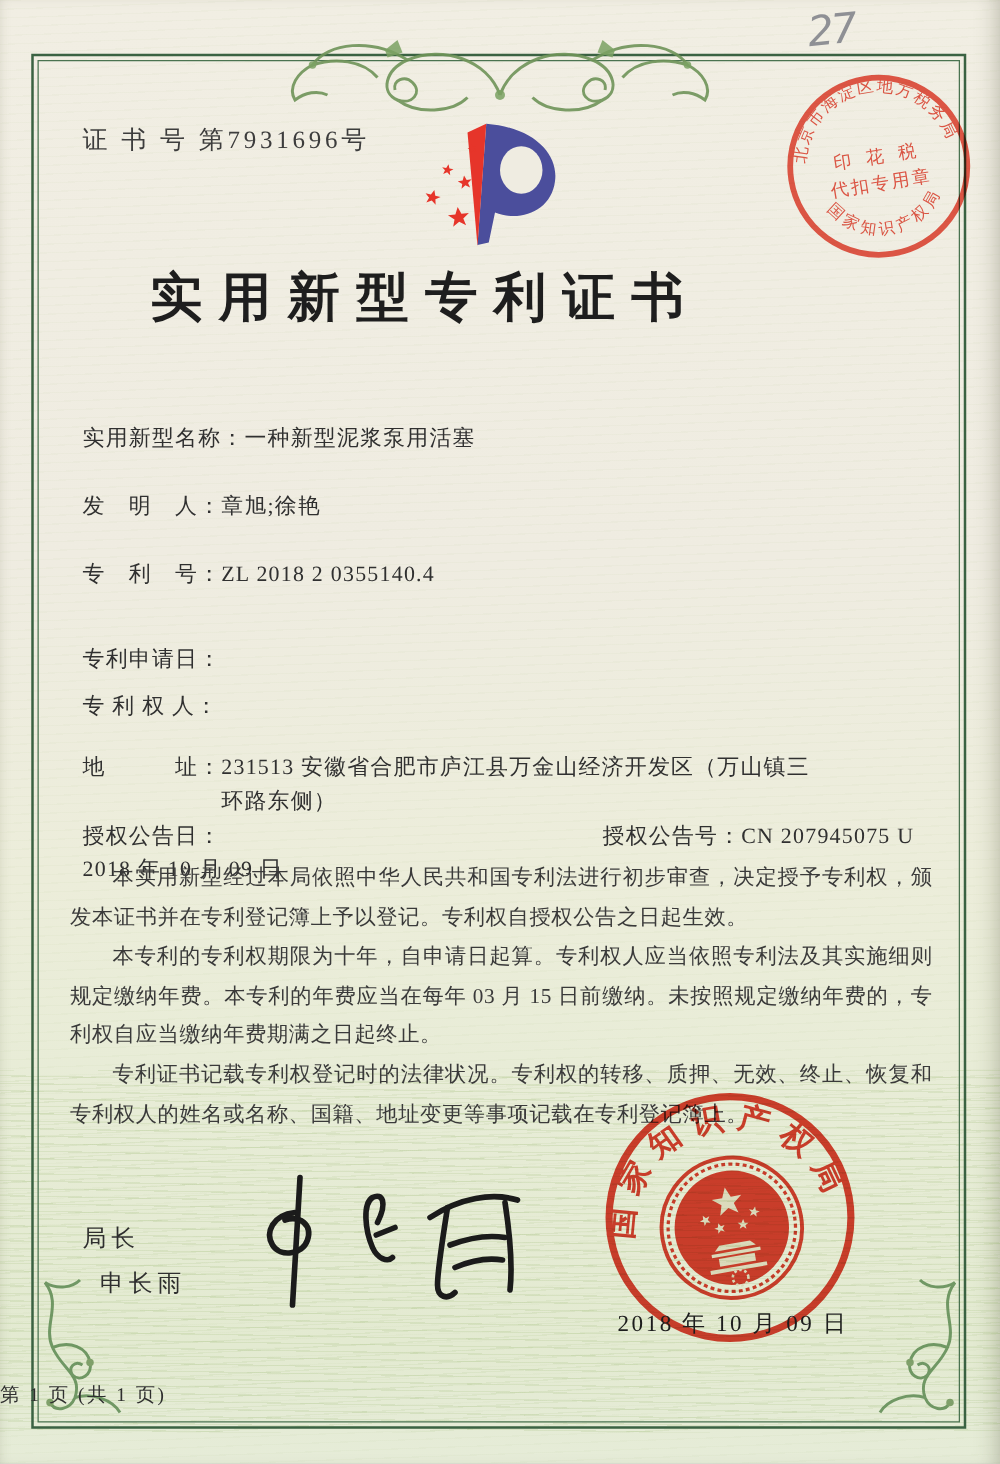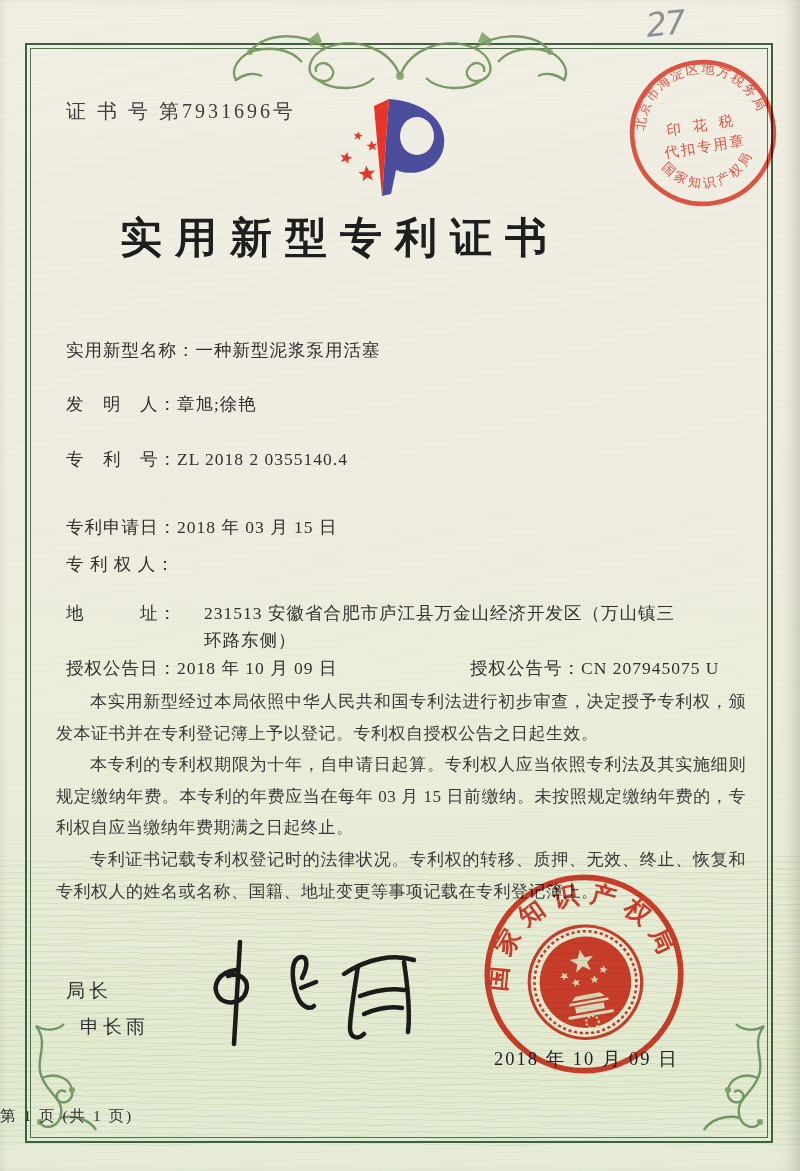--- a/index.html
+++ b/index.html
@@ -27,22 +27,22 @@
     font-size:33px;font-style:italic;color:#7e8088;transform:rotate(-6deg);opacity:.85;letter-spacing:-2px;}
   .cert-no{position:absolute;left:66px;top:98px;font-size:20px;color:#3d3d3d;letter-spacing:3px;}
   .logo{position:absolute;left:330px;top:94px;width:135px;height:115px;}
   .title{position:absolute;left:0;top:210px;width:680px;text-align:center;
     font-size:42px;font-weight:700;color:#1e1e1e;letter-spacing:13px;}
   .fields{position:absolute;left:66px;top:334px;width:680px;font-size:17.5px;color:#303030;}
   .frow{position:absolute;left:0;display:flex;letter-spacing:1px;line-height:1.55;}
   .flabel{white-space:pre;flex:0 0 auto;}
   .fvalue{flex:0 1 auto;}
   .row-name{top:3px;} .row-inventor{top:57px;} .row-patentno{top:112px;}
-  .row-filing{top:164px;margin-top:16px;} .row-patentee{top:217px;} .row-address{top:266px;gap:27px;}
-  .row-grantdate{top:321px;} .row-grantno{top:321px;left:404px;align-items:center;}
+  .row-filing{top:164px;margin-top:16px;} .row-patentee{top:217px;} .row-address{top:266px;}
+  .row-grantdate{top:321px;flex-direction:column;} .row-grantno{top:321px;left:416px;align-items:center;}
   .row-address .fvalue{max-width:478px;}
   .body-text{position:absolute;left:56px;top:686px;width:690px;font-size:17px;
     color:#3a3a3a;line-height:1.86;text-align:justify;letter-spacing:.5px;}
   .body-text p{margin:0;text-indent:2em;}
   .sig-title{position:absolute;left:66px;top:978px;font-size:19px;color:#2e2e2e;letter-spacing:4px;}
   .sig-name{position:absolute;left:80px;top:1014px;font-size:19px;color:#2e2e2e;letter-spacing:4px;}
   .autograph{position:absolute;left:198px;top:936px;width:250px;height:118px;}
   .seal{mix-blend-mode:multiply;}
   .tax-seal{position:absolute;left:626px;top:56px;width:154px;height:154px;transform:rotate(-9deg);opacity:.88;}
   .office-seal{position:absolute;left:480px;top:870px;width:208px;height:208px;transform:rotate(-10deg);opacity:.93;}
@@ -135,21 +135,20 @@
     <div class="frow row-inventor">
       <span class="flabel">发　明　人：</span>
       <span class="fvalue">章旭;徐艳</span>
     </div>
     <div class="frow row-patentno">
       <span class="flabel">专　利　号：</span>
       <span class="fvalue">ZL 2018 2 0355140.4</span>
     </div>
     <div class="frow row-filing">
       <span class="flabel">专利申请日：</span>
-      <span class="fvalue">2018 年 03 月 15 日</span>
     </div>
     <div class="frow row-patentee">
       <span class="flabel">专 利 权 人：</span>
     </div>
     <div class="frow row-address">
       <span class="flabel">地　　　址：</span>
       <span class="fvalue">231513 安徽省合肥市庐江县万金山经济开发区（万山镇三环路东侧）</span>
     </div>
     <div class="frow row-grantdate">
       <span class="flabel">授权公告日：</span>

